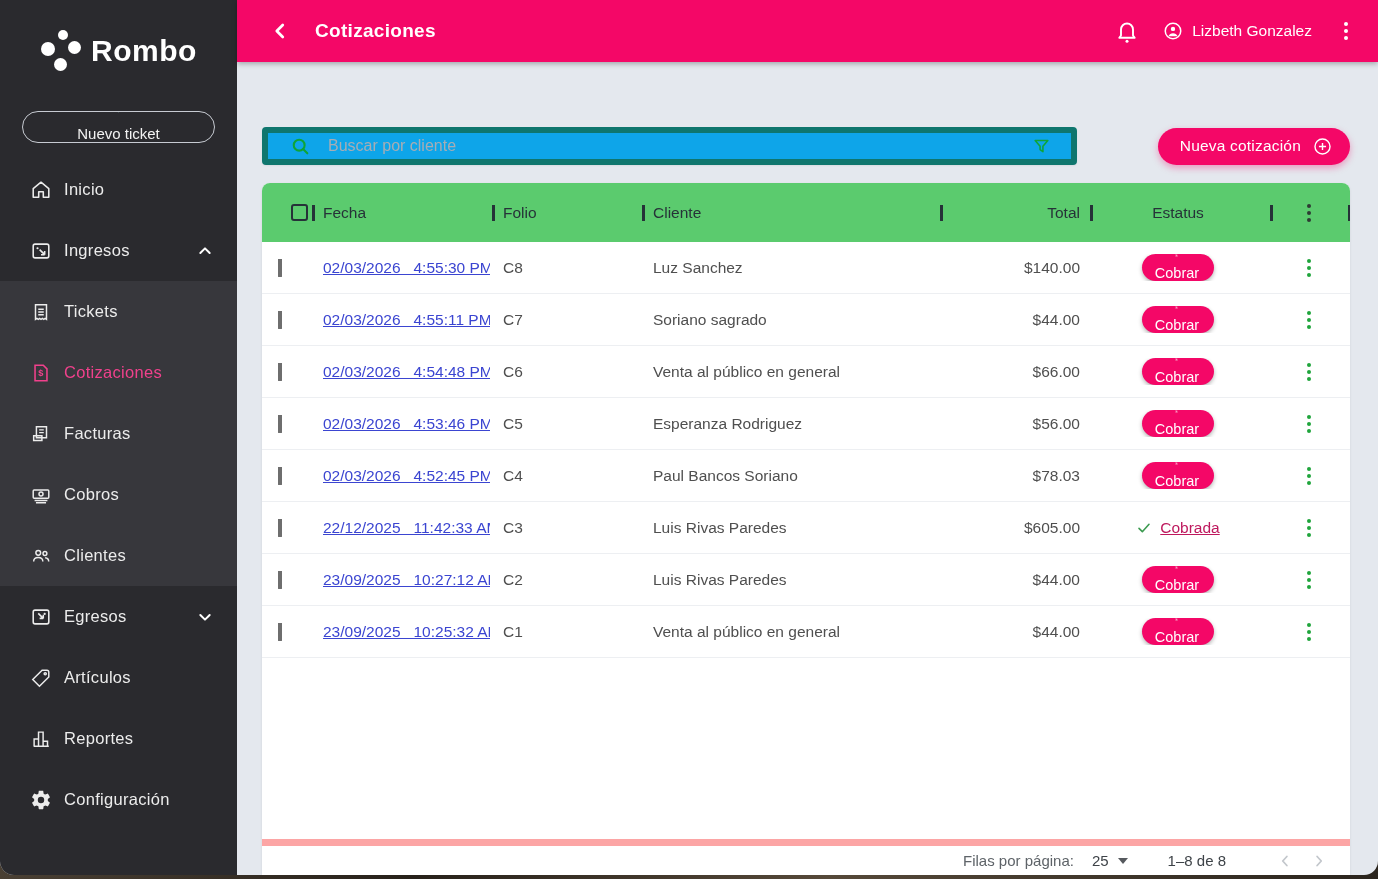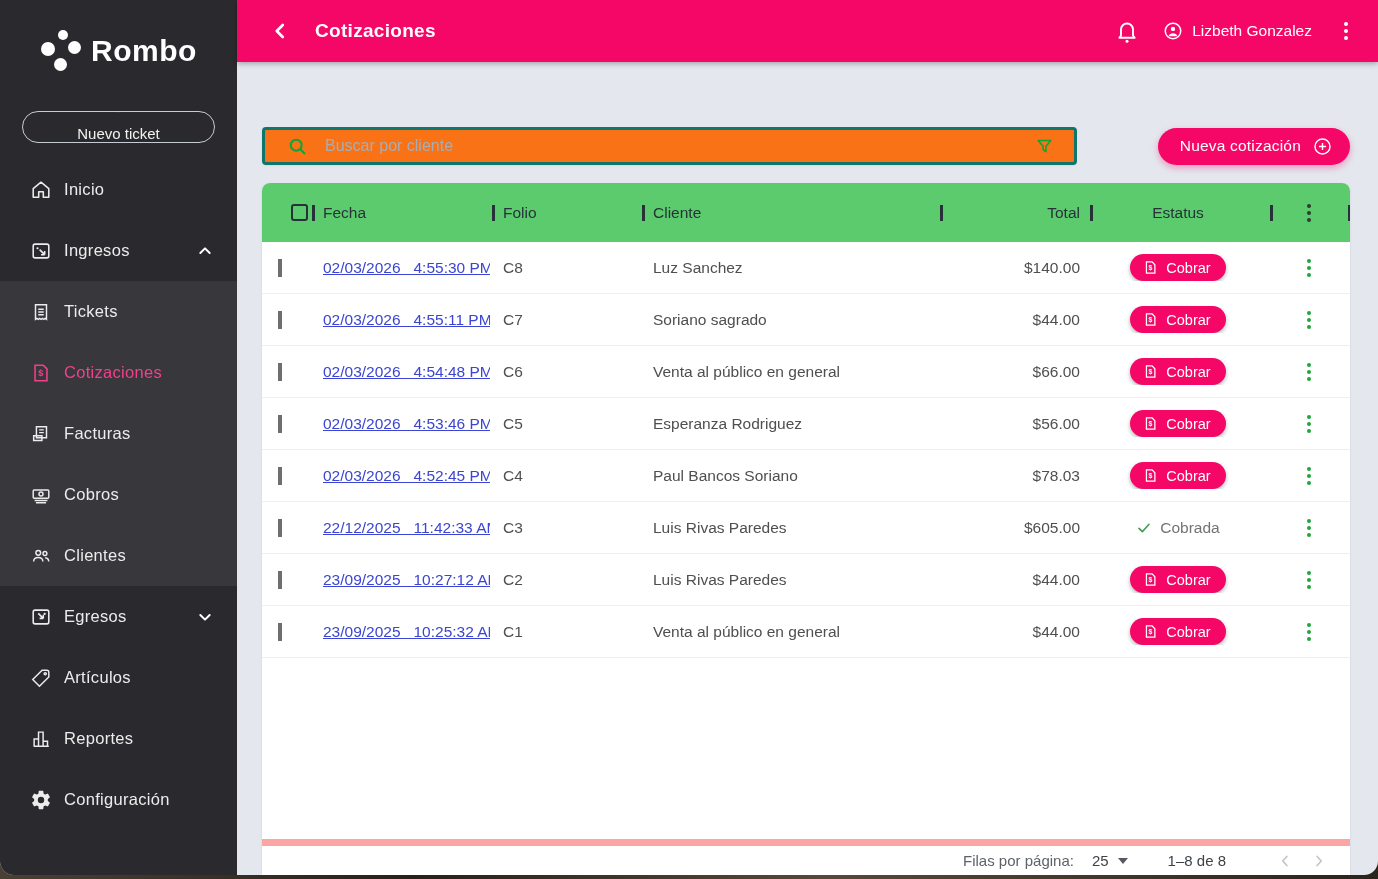--- a/index.html
+++ b/index.html
@@ -43,21 +43,21 @@
   .topbar-title { font-size:19px; font-weight:700; margin-left:20px; letter-spacing:.3px; }
   .topbar-right { margin-left:auto; display:flex; align-items:center; gap:16px; }
   .bell-btn, .kebab-btn { cursor:pointer; display:flex; align-items:center; justify-content:center; }
   .user-chip { display:flex; align-items:center; gap:9px; font-size:15.5px; cursor:pointer; margin-left:8px; }
   .kebab-btn { margin-left:12px; flex-direction:column; gap:3px; padding:4px; }
   .kebab-btn b, .kebab-green b { width:4px; height:4px; border-radius:50%; background:#fff; display:block; }
 
   .content { flex:1; display:flex; flex-direction:column; padding:0 28px 0 25px; min-height:0; }
   .toolbar { margin-top:65px; display:flex; align-items:center; flex-shrink:0; }
   .search-box {
-    width:815px; height:38px; background:#f97316; border:3px solid #0f766e; border-radius:4px;
+    width:815px; height:38px; background:#0ea5e9; border:6px solid #0f766e; border-radius:4px;
     display:flex; align-items:center; padding:0 20px 0 22px; box-shadow:0 1px 2px rgba(0,0,0,.06);
   }
   .search-box input { border:none; outline:none; flex:1; margin-left:17px; font-size:16px; color:#444; font-family:"Liberation Sans",sans-serif; background:transparent; }
   .search-box input::placeholder { color:#A7ADB4; }
   .filter-btn { cursor:pointer; display:flex; }
   .new-quote-btn {
     margin-left:auto; height:37px; padding:0 18px 0 22px; background:#F40767; color:#fff; border:none;
     border-radius:18.5px; font-size:15.5px; display:flex; align-items:center; gap:12px; cursor:pointer;
     box-shadow:0 3px 7px rgba(244,7,103,.35); font-family:"Liberation Sans",sans-serif; letter-spacing:.2px;
   }
@@ -79,22 +79,23 @@
 
   .trow { height:52px; border-bottom:1px solid #EDEFF2; font-size:15.5px; color:#4F4F4F; }
   .cell { padding-left:13px; overflow:hidden; white-space:nowrap; }
   .cell.right { text-align:right; padding-right:8px; }
   .cell.center { text-align:center; padding-left:0; display:flex; justify-content:center; }
   .date-link { color:#3B45D1; text-decoration:underline; cursor:pointer; white-space:pre; }
   .badge-cobrar {
     display:inline-flex; align-items:center; gap:8px; background:#F40767; color:#fff; height:27px;
     padding:0 15px 0 13px; border-radius:14px; font-size:14.5px; cursor:pointer;
     box-shadow:0 2px 4px rgba(0,0,0,.3);
-  }
-  .status-cobrada { display:inline-flex; align-items:center; gap:8px; color:#737373; font-size:15.5px; }
+    flex-direction:column;
+  }
+  .status-cobrada { display:inline-flex; align-items:center; gap:8px; color:#be185d; font-size:15.5px;text-decoration:underline; }
 
   .spacer { flex:1; }
   .pagination {
     height:36px; border-top:7px solid #fca5a5; display:flex; align-items:center; justify-content:flex-end;
     font-size:15px; color:#5E6368; padding-right:14px; flex-shrink:0; gap:0;
   }
   .rpp-label { margin-right:18px; }
   .rpp-select { display:flex; align-items:center; gap:9px; color:#3E4348; cursor:pointer; margin-right:40px; }
   .caret-down { width:0; height:0; border-left:5px solid transparent; border-right:5px solid transparent; border-top:6px solid #56595E; }
   .range-label { margin-right:42px; color:#3E4348; }

